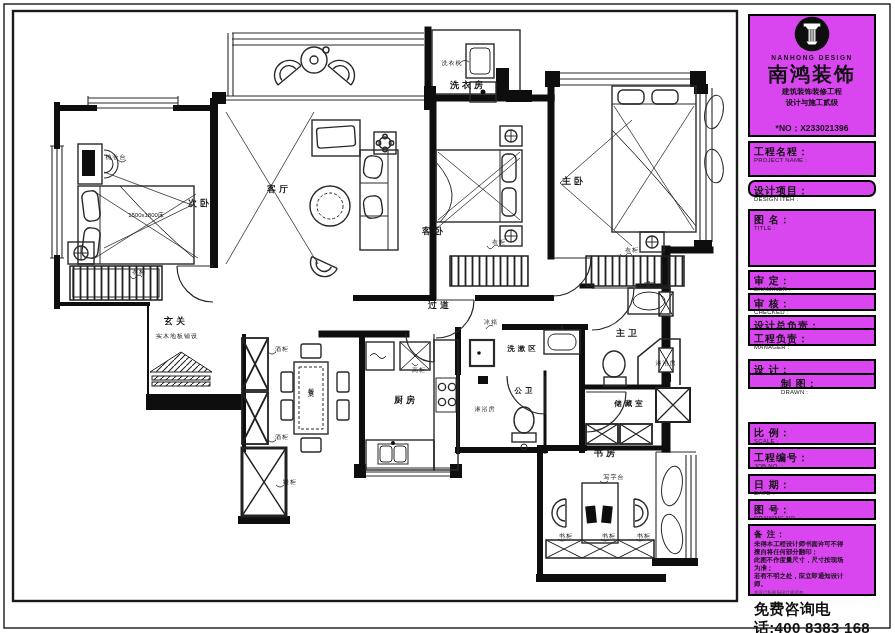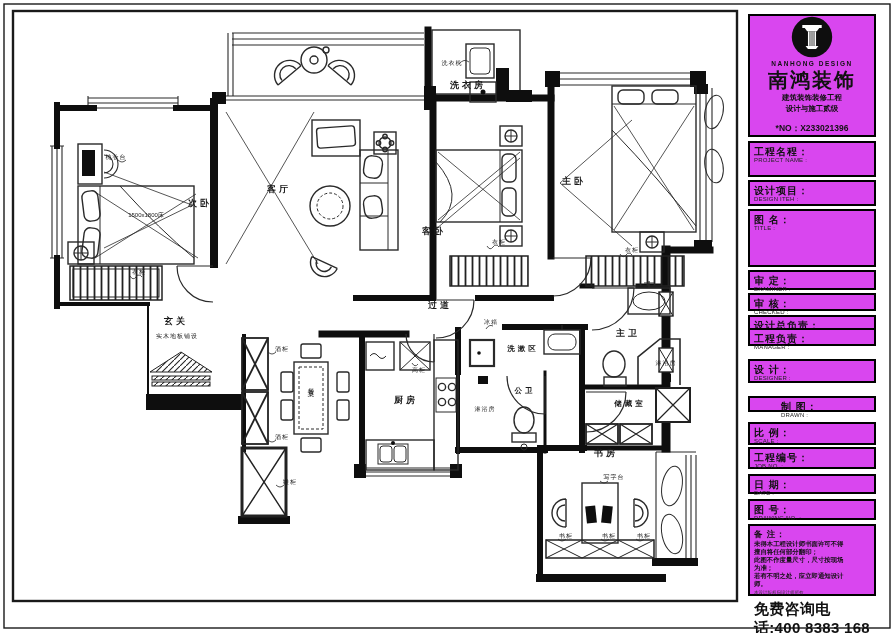--- a/index.html
+++ b/index.html
@@ -11,21 +11,21 @@
   .bedsz{font-size:6px;letter-spacing:0;}
   
   .tb{position:absolute;left:748px;width:128px;border:2px solid #000;background:#d946ef;box-sizing:border-box;}
   .tb .cn{font-size:10px;font-weight:bold;letter-spacing:1px;line-height:11px;}
   .tb .en{font-size:6px;color:#222;letter-spacing:.2px;line-height:7px;}
   .tb-pad{padding:3px 4px;}
   .logo-box{display:flex;flex-direction:column;align-items:center;justify-content:center;gap:2px;}
   .brand-en{font-size:6.5px;font-weight:bold;letter-spacing:1.5px;}
   .brand-cn{font-size:20px;font-weight:bold;letter-spacing:2px;line-height:22px;}
   .brand-sub{font-size:7.5px;font-weight:bold;line-height:9px;text-align:center;}
-  .brand-no{font-size:8.5px;font-weight:bold;margin-top:8px;}
+  .brand-no{font-size:8.5px;font-weight:bold;margin-top:14px;}
   .notes .cn{font-size:8.5px;}
   .note-line{font-size:6.4px;font-weight:bold;line-height:8px;}
   .note-fine{font-size:4.5px;color:#333;line-height:6px;margin-top:2px;}
   .hotline{font-size:15px;font-weight:bold;margin-top:4px;letter-spacing:.3px;}
 </style>
 </head>
 <body>
 
 <div class="sheet">
 
@@ -402,21 +402,21 @@
   <div class="brand-cn">南鸿装饰</div>
   <div class="brand-sub">建筑装饰装修工程</div>
   <div class="brand-sub">设计与施工贰级</div>
   <div class="brand-no">*NO：X233021396</div>
 </div>
 
 <div class="tb tb-pad" style="top:141px;height:36px;">
   <div class="cn">工程名程：</div>
   <div class="en">PROJECT NAME :</div>
 </div>
-<div class="tb tb-pad" style="top:180px;height:26px;">
+<div class="tb tb-pad" style="top:180px;height:17px;border-radius:7px;">
   <div class="cn">设计项目：</div>
   <div class="en">DESIGN ITEH :</div>
 </div>
 <div class="tb tb-pad" style="top:209px;height:58px;">
   <div class="cn">图 名：</div>
   <div class="en">TITLE :</div>
 </div>
 <div class="tb tb-pad" style="top:270px;height:20px;">
   <div class="cn">审 定：</div>
   <div class="en">EXAMINER :</div>
@@ -430,21 +430,21 @@
   <div class="en">PROJECT APPROVED :</div>
 </div>
 <div class="tb tb-pad" style="top:328px;height:18px;">
   <div class="cn">工程负责：</div>
   <div class="en">MANAGER :</div>
 </div>
 <div class="tb tb-pad" style="top:359px;height:24px;">
   <div class="cn">设 计：</div>
   <div class="en">DESIGNER :</div>
 </div>
-<div class="tb tb-pad" style="top:396px;height:16px;padding-left:31px;">
+<div class="tb tb-pad" style="top:373px;height:16px;padding-left:31px;">
   <div class="cn">制 图：</div>
   <div class="en">DRAWN :</div>
 </div>
 <div class="tb tb-pad" style="top:422px;height:23px;">
   <div class="cn">比 例：</div>
   <div class="en">SCALE :</div>
 </div>
 <div class="tb tb-pad" style="top:447px;height:22px;">
   <div class="cn">工程编号：</div>
   <div class="en">JOB NO. :</div>

